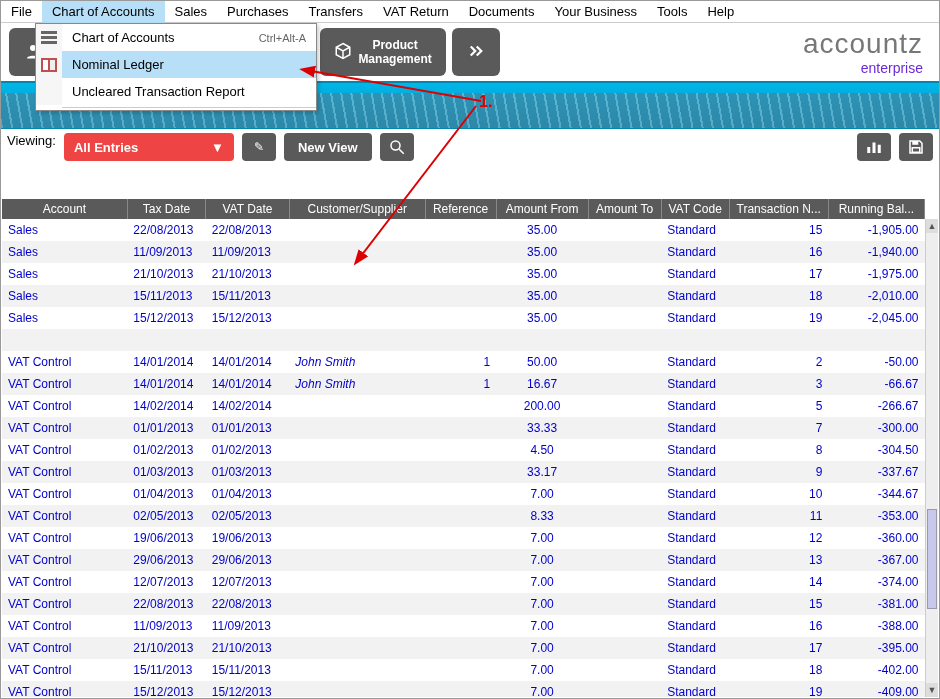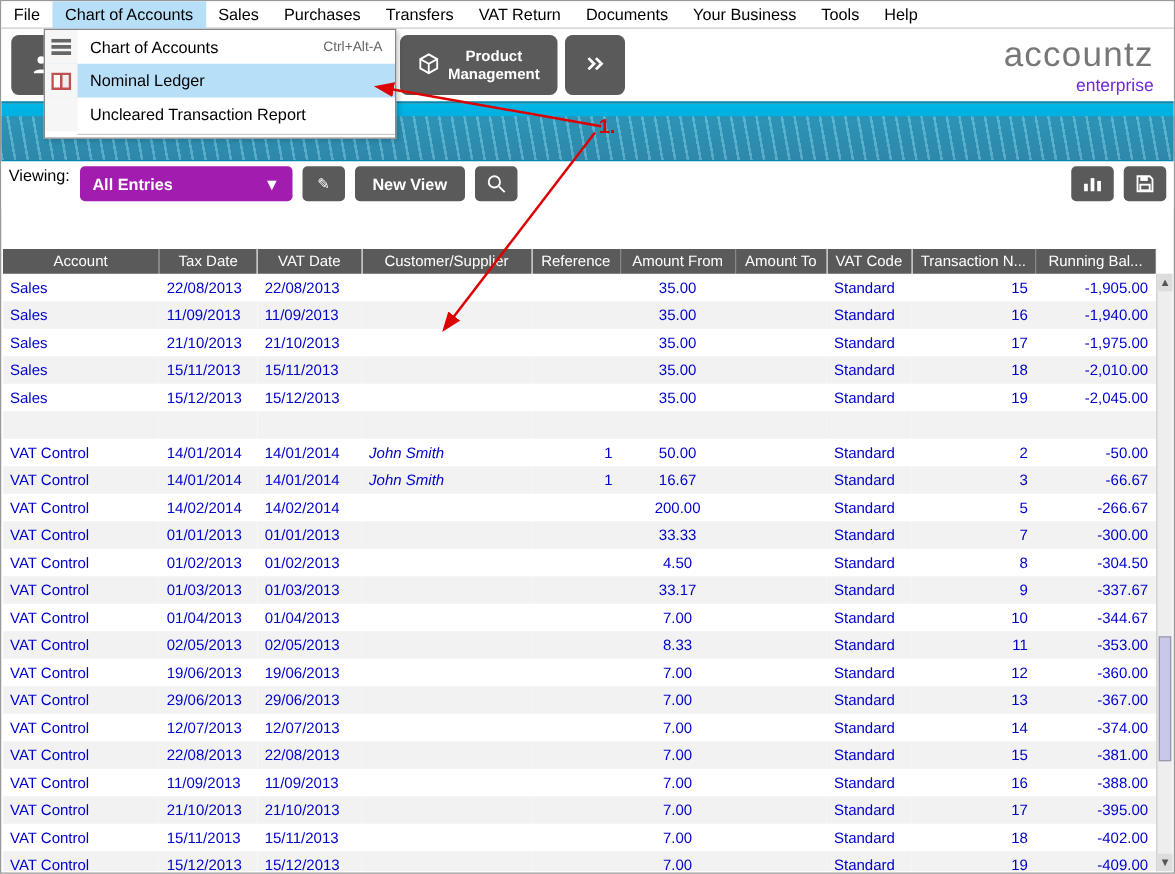--- a/index.html
+++ b/index.html
@@ -19,21 +19,21 @@
   .brand .brand-name { font-size: 28px; letter-spacing: 1px; color:#777;}
   .brand .brand-sub { font-size: 14px; color:#6d28d9;}
   
   
   .stripe { height: 48px; background: linear-gradient(#00b6e8,#0099c9); position: relative; overflow: hidden; border-top:2px solid #0088b0; border-bottom:1px solid #0088b0;}
   .stripe::after { content:""; position:absolute; left:0;right:0;top:10px;bottom:0; background: repeating-linear-gradient(80deg, rgba(255,255,255,0.5) 0 2px, transparent 2px 10px), #5b788a; opacity:0.5;}
   
   
   .viewbar { display:flex; align-items:flex-start; gap:8px; background:#fff; height:38px; padding:0 6px; }
   .viewbar { background:#fff; padding:4px 6px;}
-  .combo { background:#a21caf; color:#fff; border-radius:4px; height:28px; display:flex; align-items:center; padding:0 10px; gap:30px; width:170px; justify-content:space-between; font-size:13px; font-weight:bold;}
+  .combo { background:#ef4444; color:#fff; border-radius:4px; height:28px; display:flex; align-items:center; padding:0 10px; gap:30px; width:170px; justify-content:space-between; font-size:13px; font-weight:bold;}
   .icon-btn { background:#5a5a5a; color:#fff; border-radius:4px; height:28px; width:34px; display:flex; align-items:center; justify-content:center; cursor:pointer;}
   .pill-btn { background:#5a5a5a; color:#fff; border-radius:4px; height:28px; padding:0 14px; display:flex; align-items:center; font-weight:bold; cursor:pointer; font-size:13px;}
   .viewbar .spacer { flex:1; }
   
   
   .table-wrap { position:absolute; left:1px; right:14px; top:198px; bottom:1px; overflow:hidden;}
   table.ledger { border-collapse:collapse; width:100%; font-size:12px; table-layout:fixed;}
   table.ledger thead th { background:#5a5a5a; color:#fff; font-weight:normal; padding:3px 4px; border-right:1px solid #888; height:18px; text-align:center; white-space:nowrap; overflow:hidden; text-overflow:ellipsis;}
   table.ledger tbody td { padding:3px 6px; height:22px; color:#0000cc; white-space:nowrap; overflow:hidden; text-overflow:ellipsis;}
   table.ledger tbody tr:nth-child(even) td { background:#f2f2f2; }

